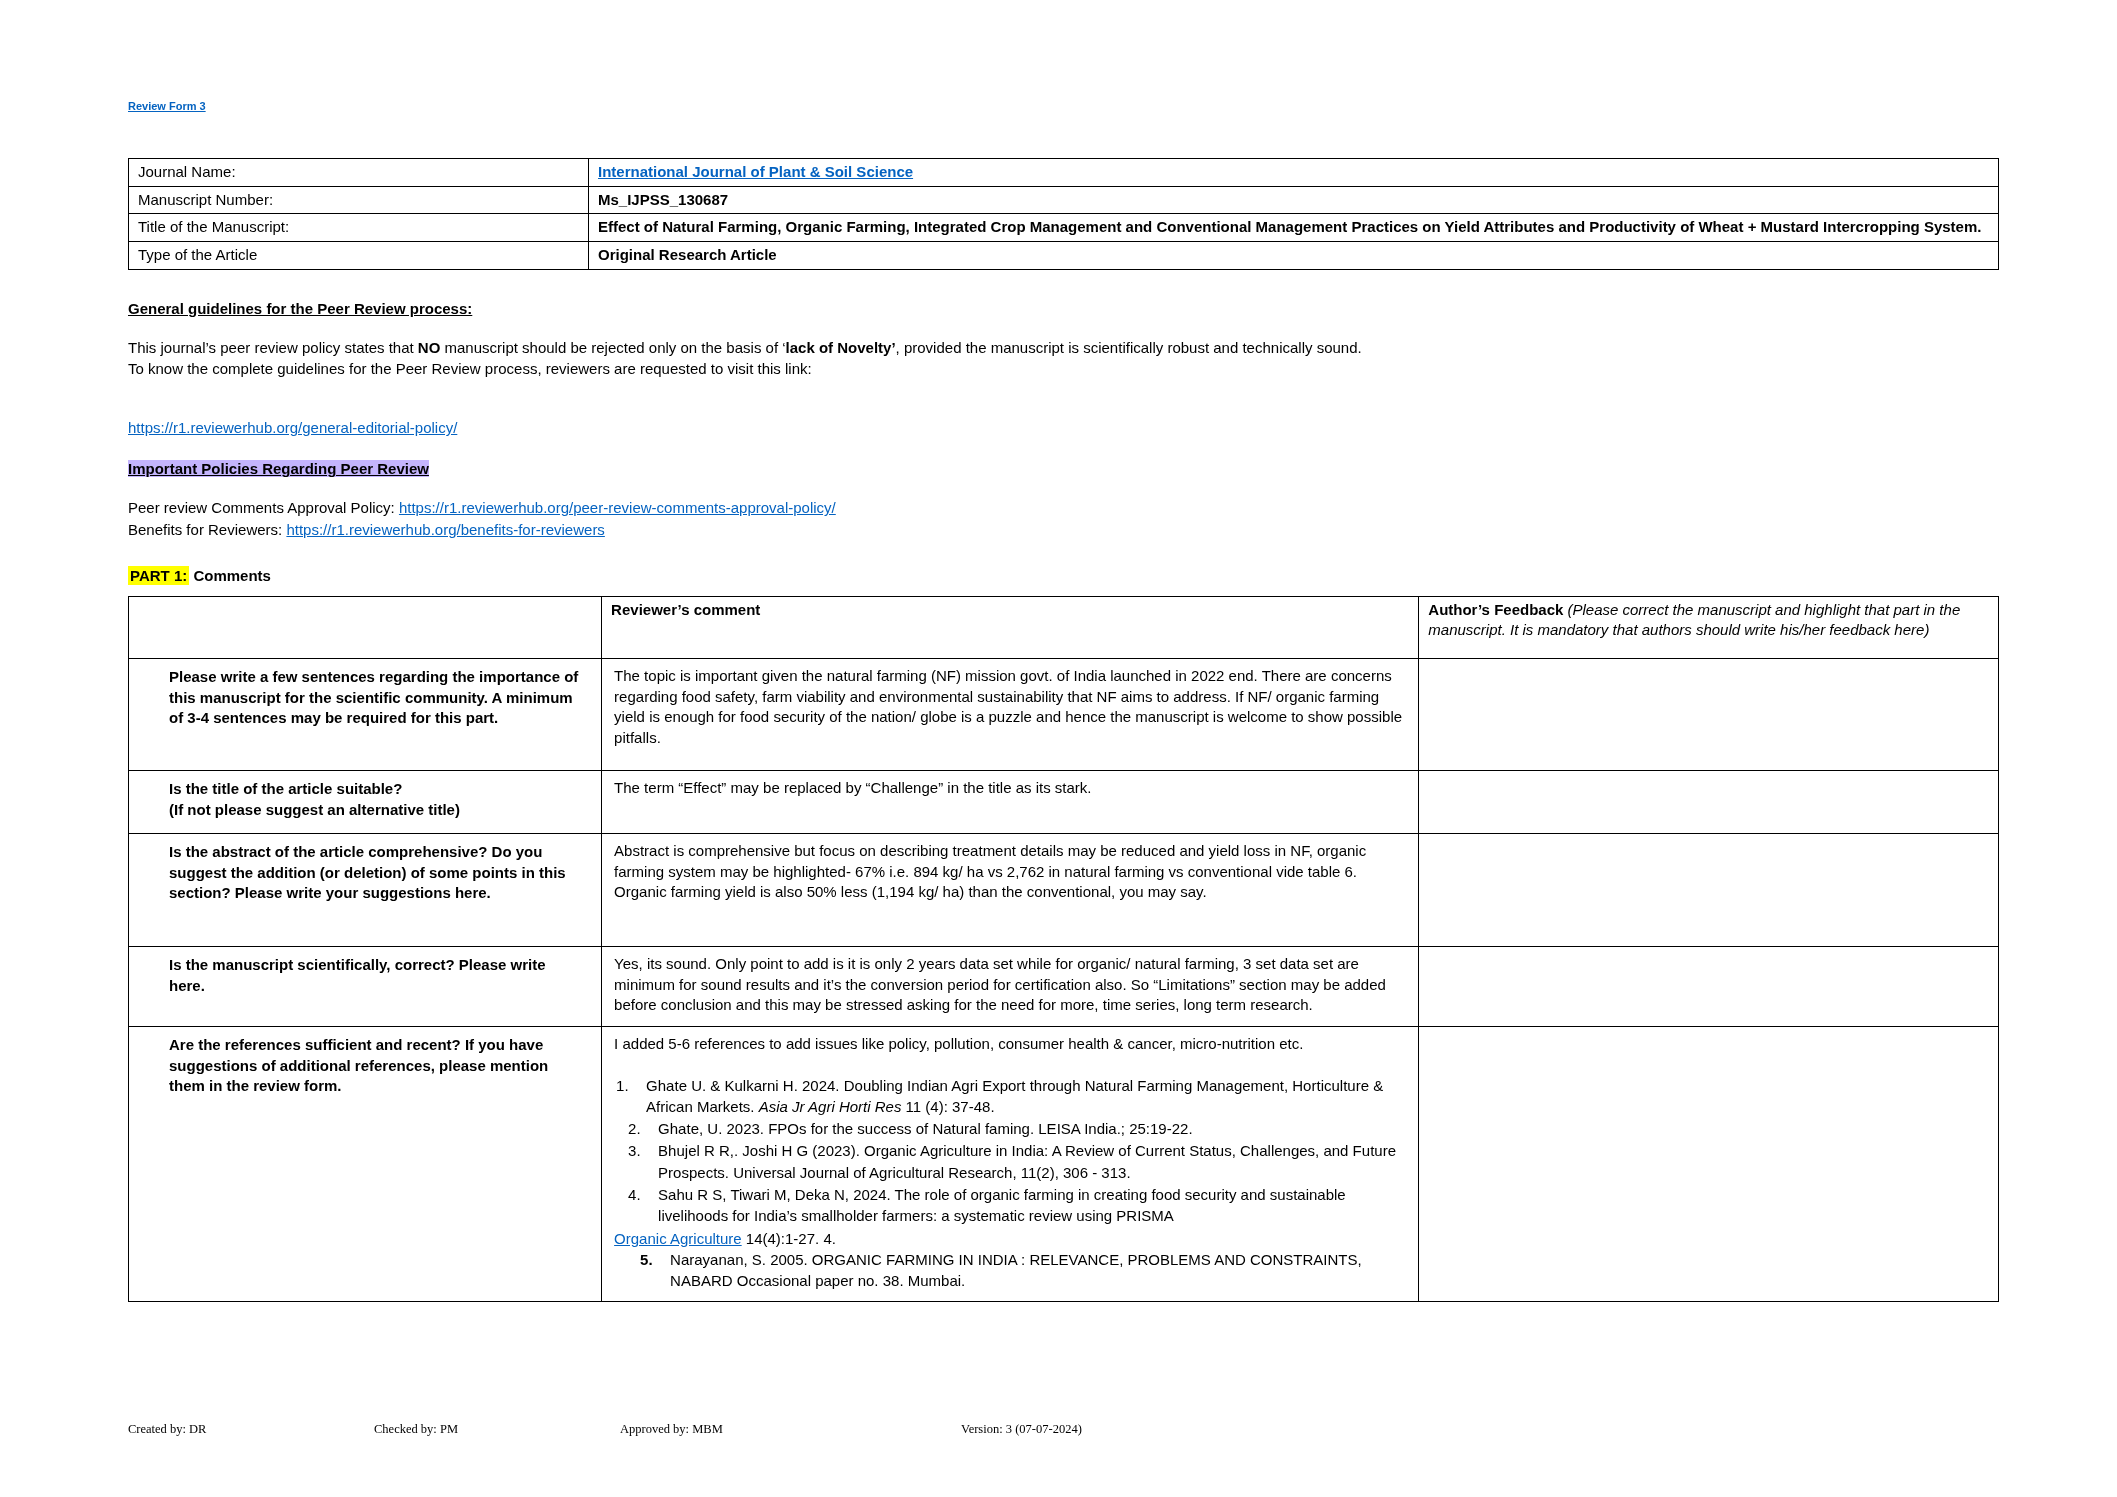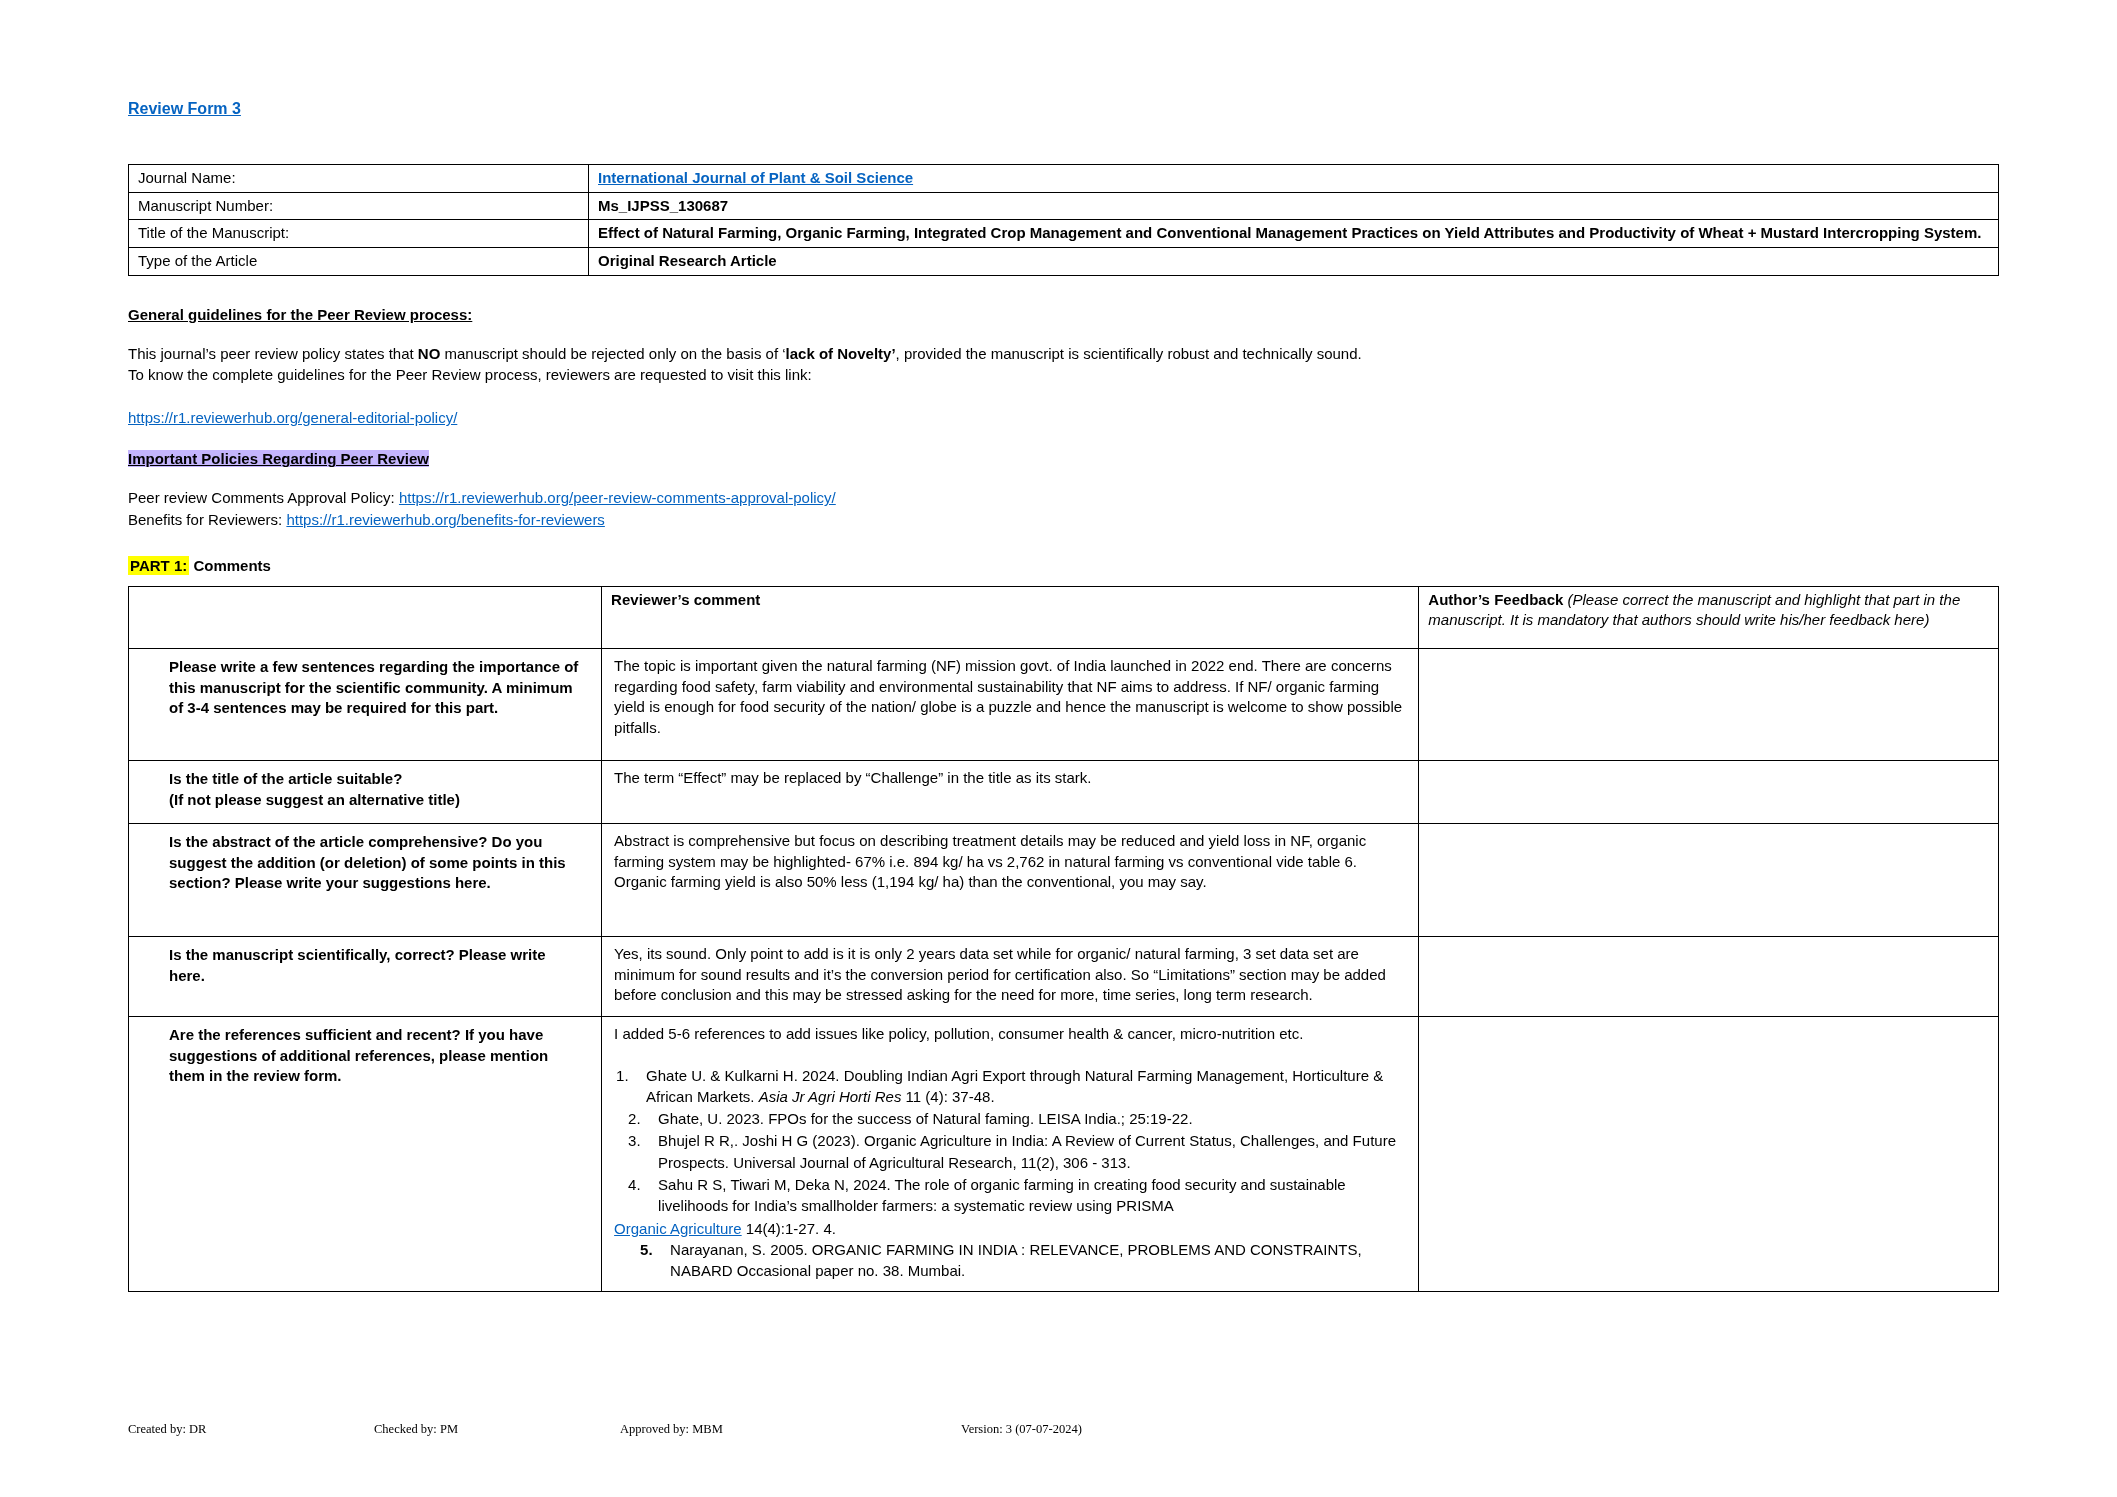--- a/index.html
+++ b/index.html
@@ -7,42 +7,42 @@
   body {
     width:2117px; height:1497px;
     background:#ffffff;
     font-family:"Liberation Sans", sans-serif;
     font-size:15px; color:#000;
     position:relative;
   }
   .content { padding:100px 118px 0 128px; }
 
   .page-title {
-    font-size:16px; font-weight:bold;
+    font-size:11px; font-weight:bold;
     color:#0563C1; text-decoration:underline;
     margin:0 0 46px 0;
   }
 
   table { border-collapse:collapse; width:100%; table-layout:fixed; }
   td { border:1px solid #000; vertical-align:top; padding:3px 9px; line-height:1.38; }
 
   .info-table td.lab { font-weight:normal;margin-top:26px; }
   .info-table td.val { font-weight:bold; }
 
   .link { color:#0563C1; text-decoration:underline; cursor:pointer; }
   .bold { font-weight:bold; }
   .bold-underline { font-weight:bold; }
   .italic { font-style:italic; }
 
   .section-heading {
     font-weight:bold; text-decoration:underline;
     margin:30px 0 0 0; display:inline-block;
   }
   .para { margin:20px 0 0 0; line-height:1.42; max-width:1875px; }
-  .link-line { margin:24px 0 0 0; }
+  .link-line { margin:40px 0 0 0; }
   .policies-heading {
     font-weight:bold; text-decoration:underline;
     background:#c4b5fd; display:inline-block; margin:24px 0 0 0;
   }
   .policy-line { margin:0; line-height:1.45; }
   .policy-block { margin-top:20px; }
 
   .part1-line { margin:26px 0 12px 0; font-weight:bold; }
   .part1-badge { background:#FFFF00; padding:1px 2px; }
 

